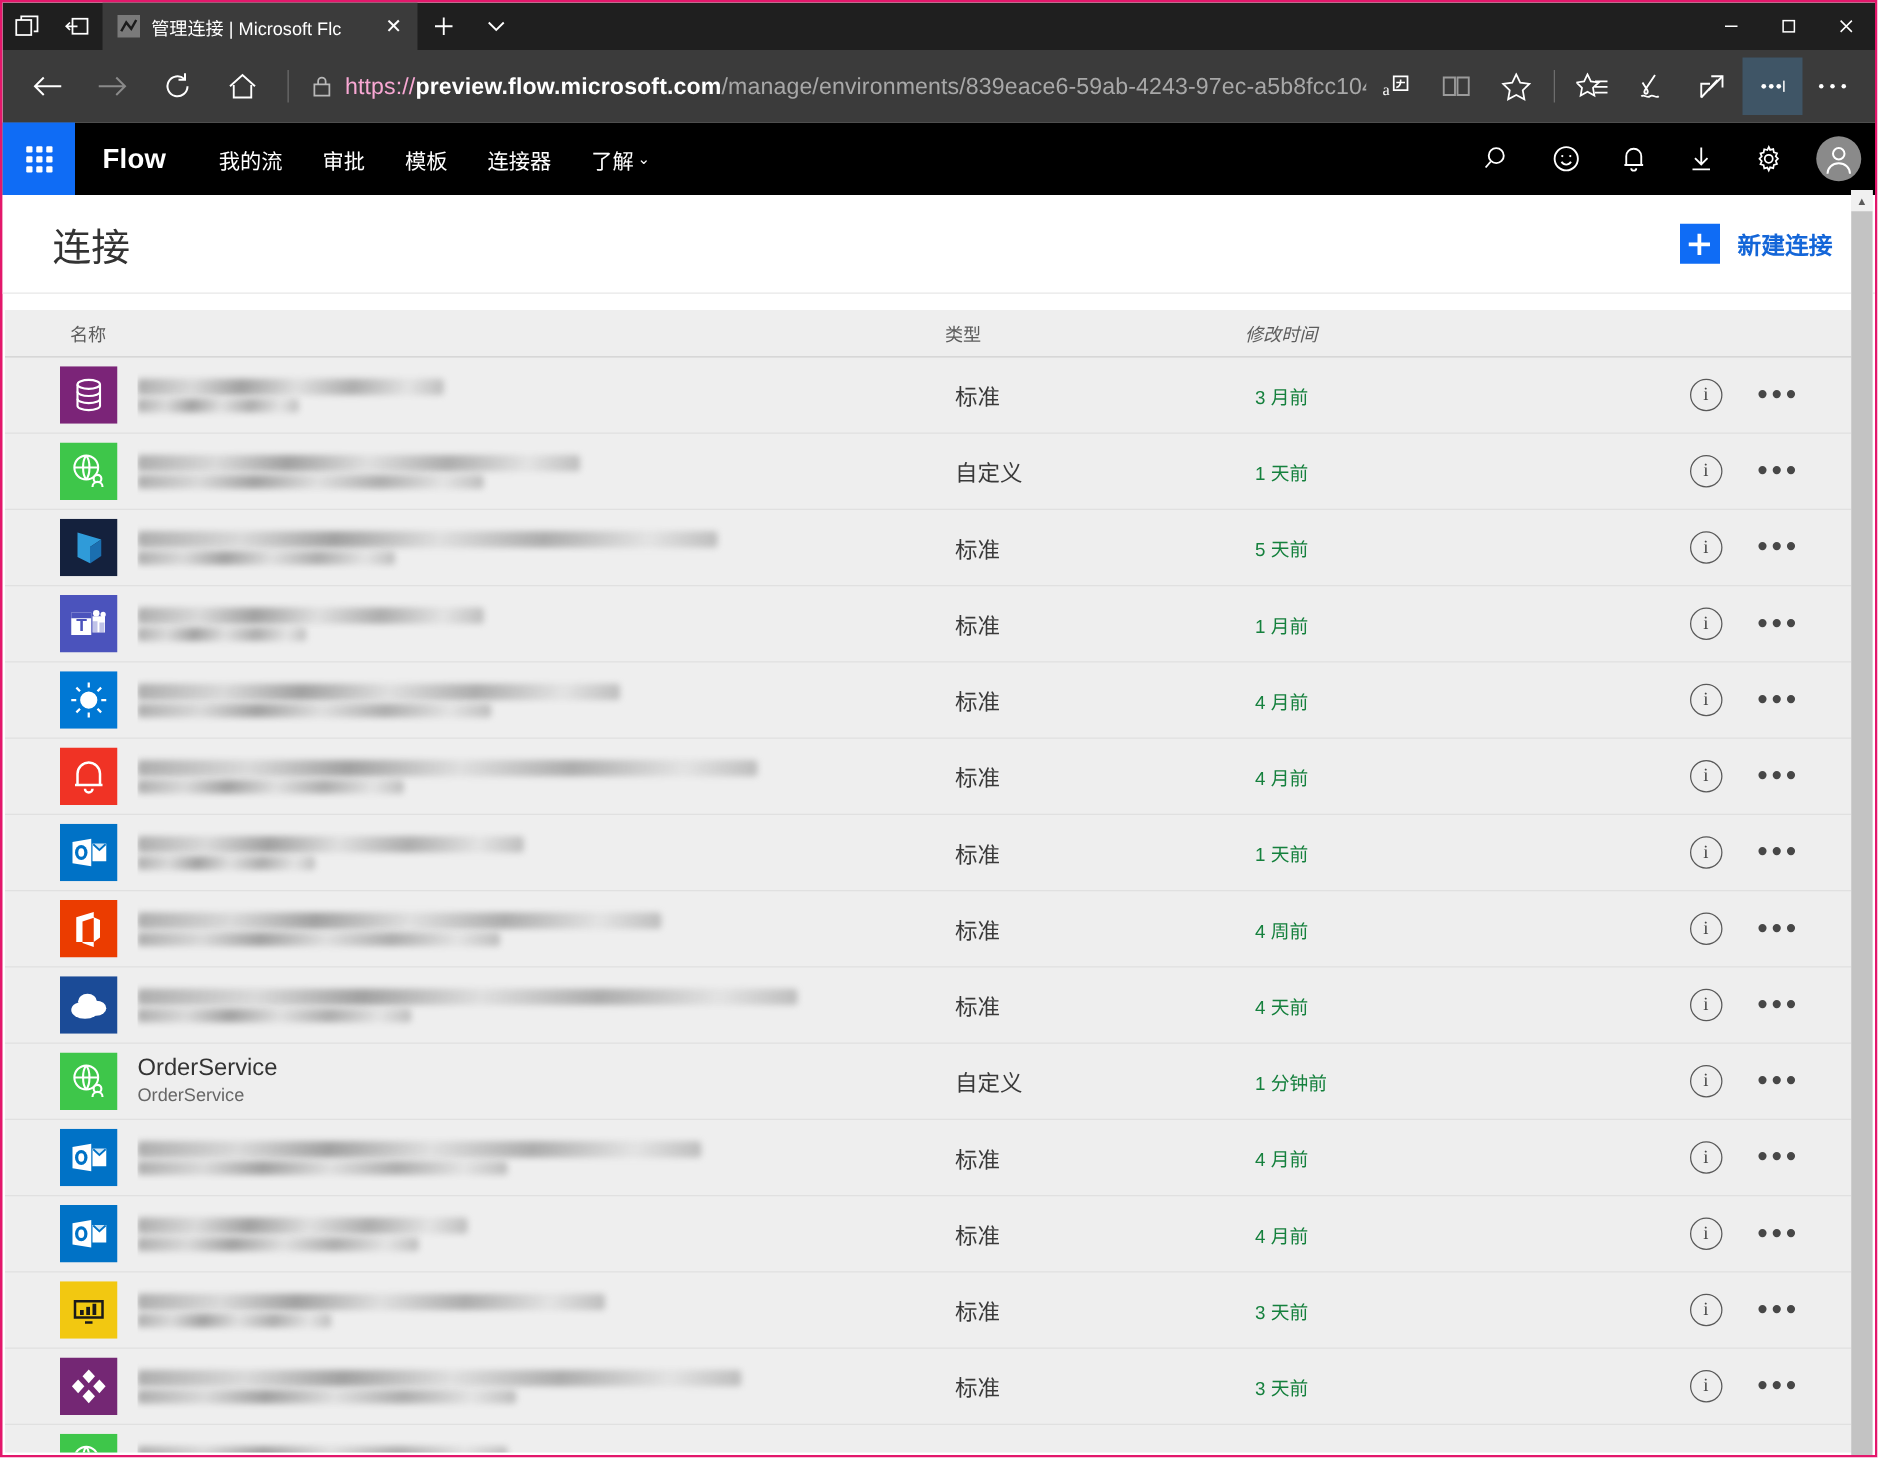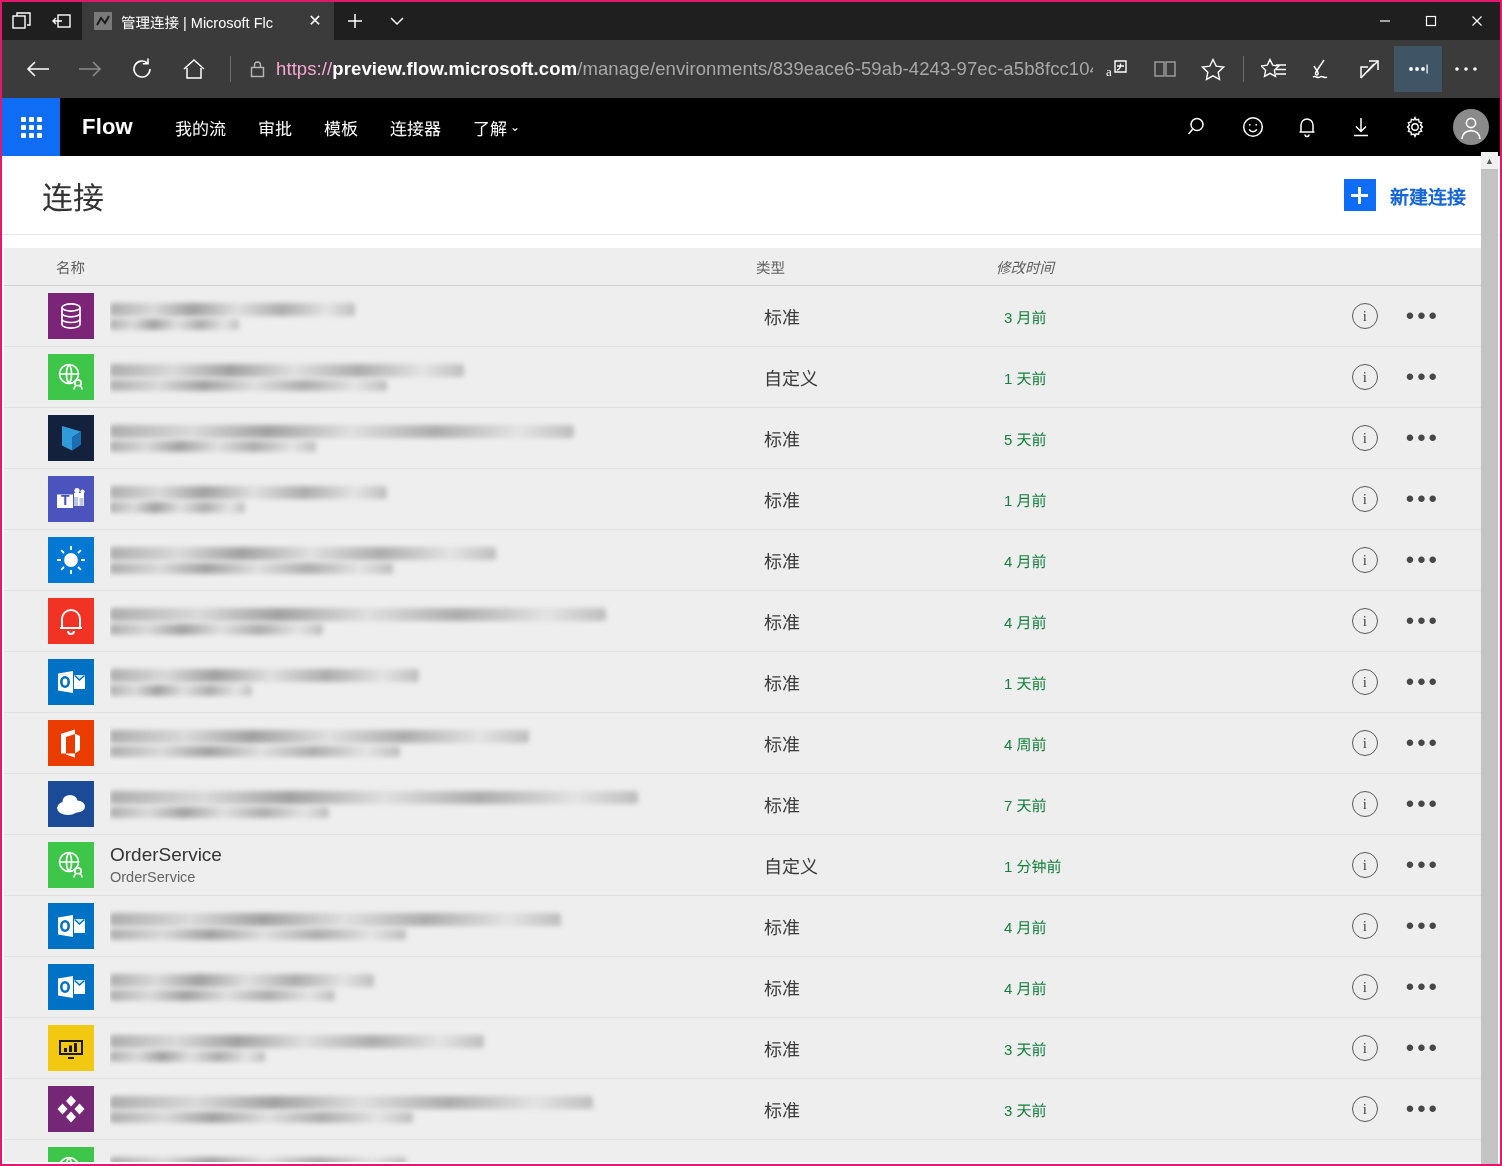--- a/index.html
+++ b/index.html
@@ -781,21 +781,21 @@
                 <ellipse cx="29" cy="25.5" rx="8" ry="6"></ellipse>
                 <ellipse cx="22" cy="20" rx="7.5" ry="6"></ellipse>
               </g>
             </svg>
           </div>
           <div class="namecell">
             <div class="redact l1" style="width:82%"></div>
             <div class="redact l2" style="width:34%"></div>
           </div>
           <div class="typecell">标准</div>
-          <div class="modcell">7 天前</div>
+          <div class="modcell">4 天前</div>
           <div class="actions">
             <span class="info-ico">i</span>
             <span class="dots-ico">•••</span>
           </div>
         </div>
         <div class="row">
           <div class="icon-tile">
             <svg width="46" height="46" viewBox="0 0 46 46">
               <rect width="46" height="46" fill="#3ec64a"></rect>
               <g fill="none" stroke="#fff" stroke-width="1.7">

